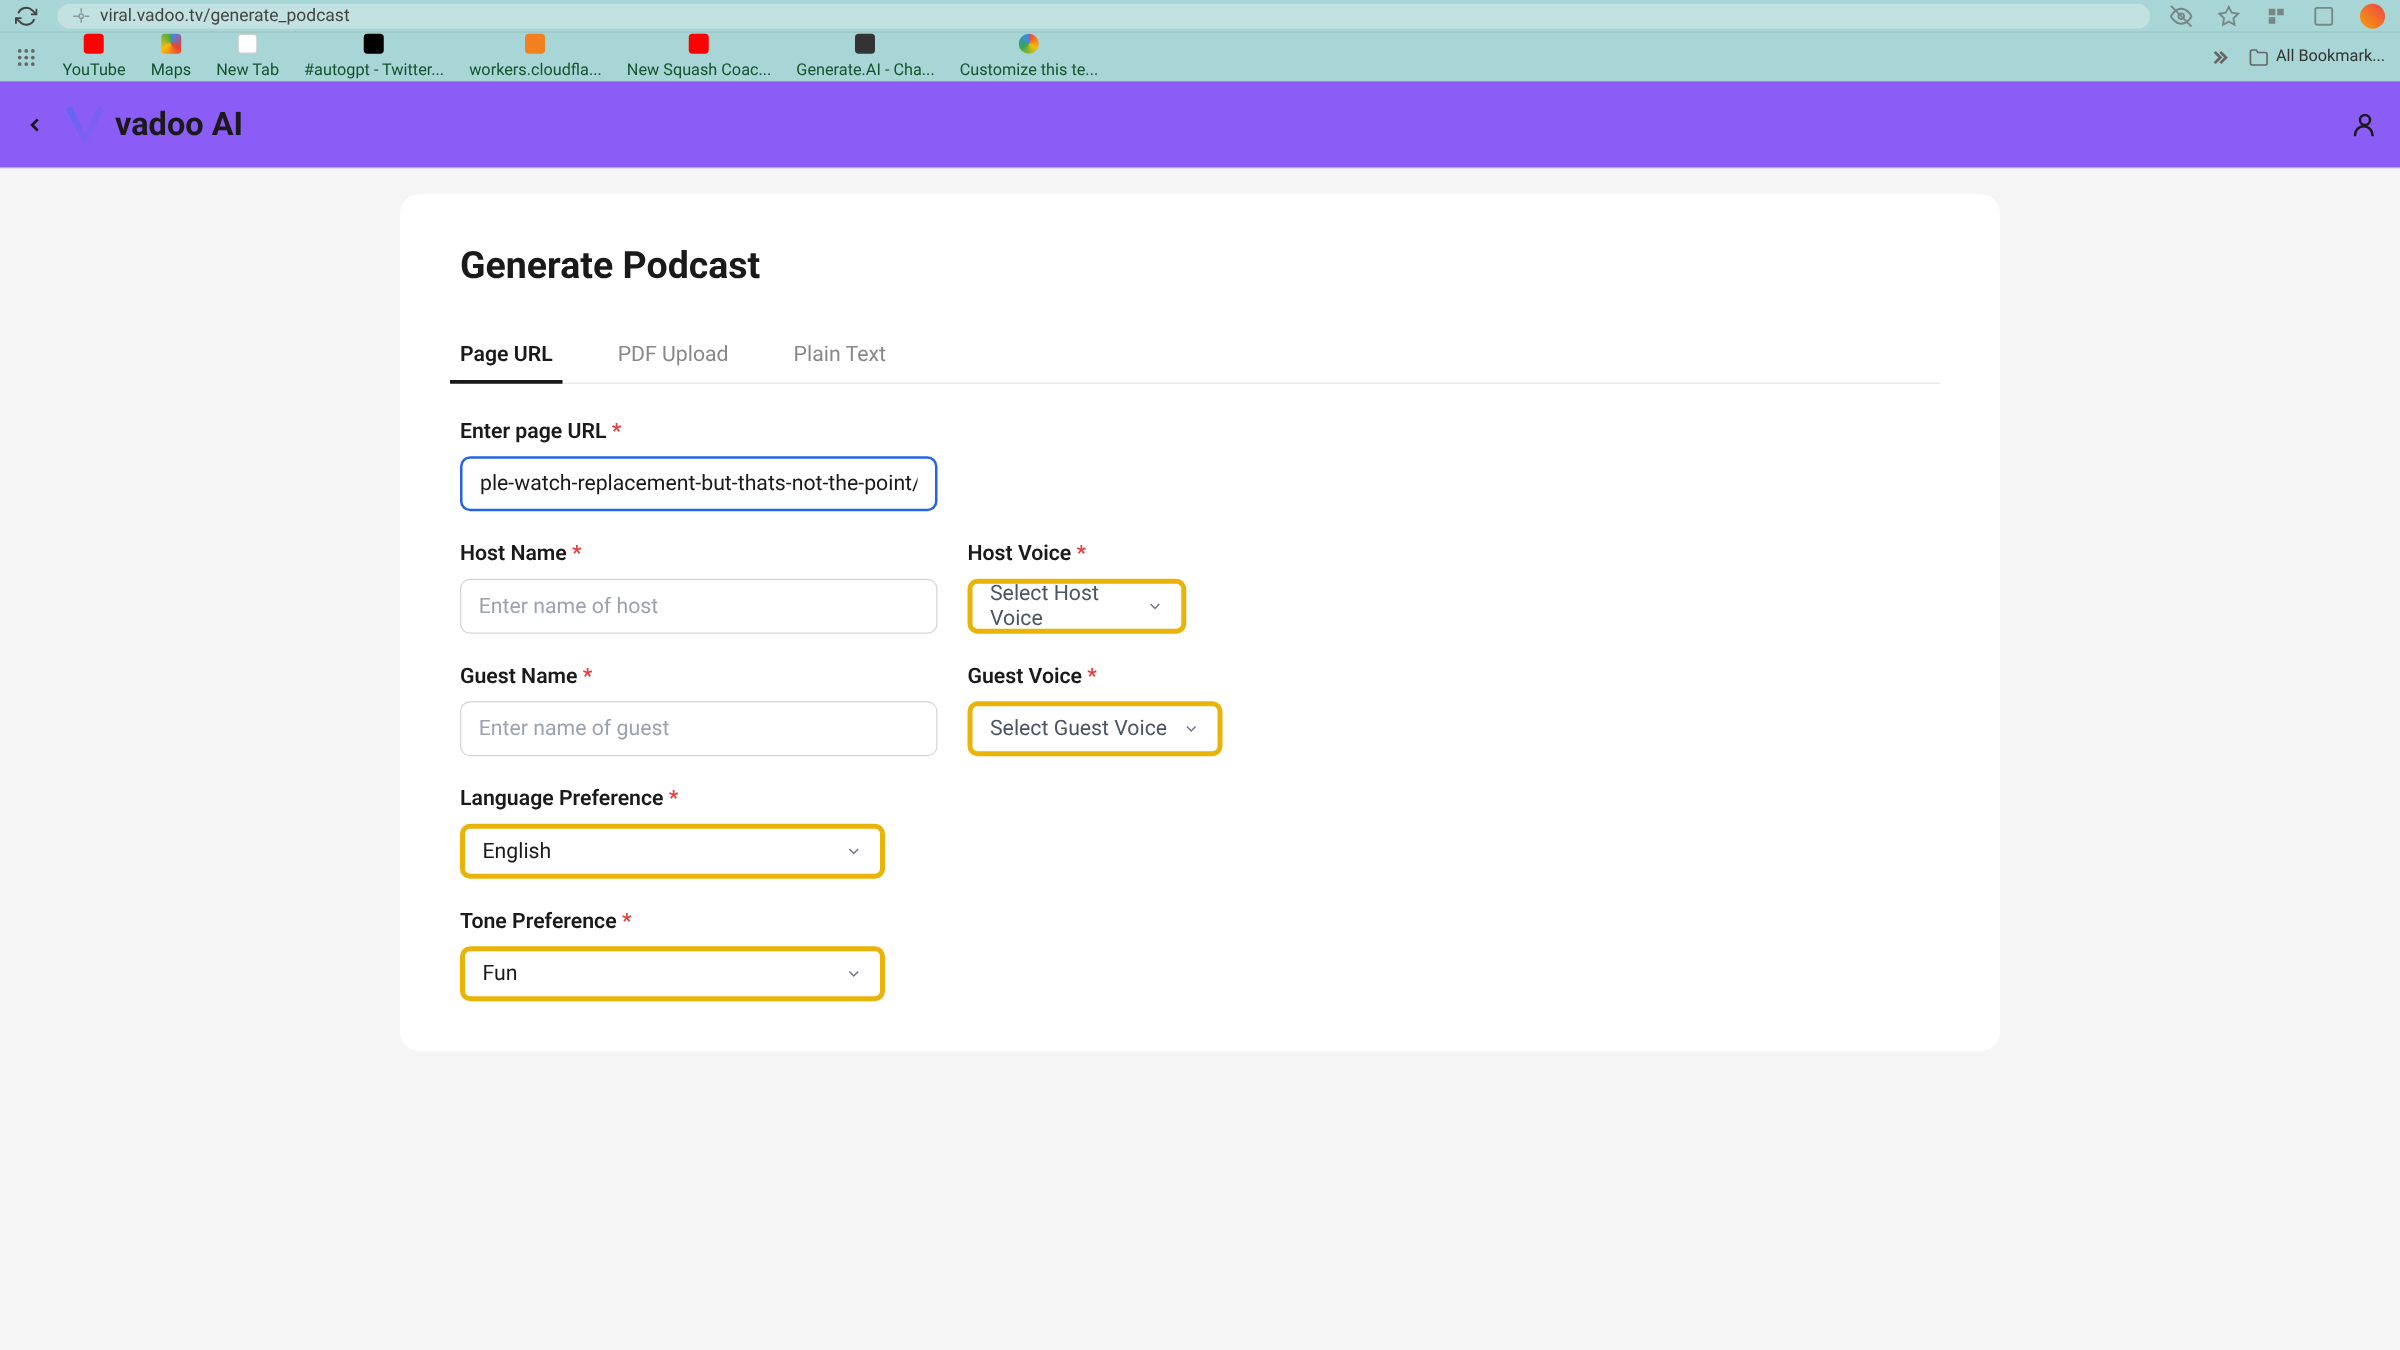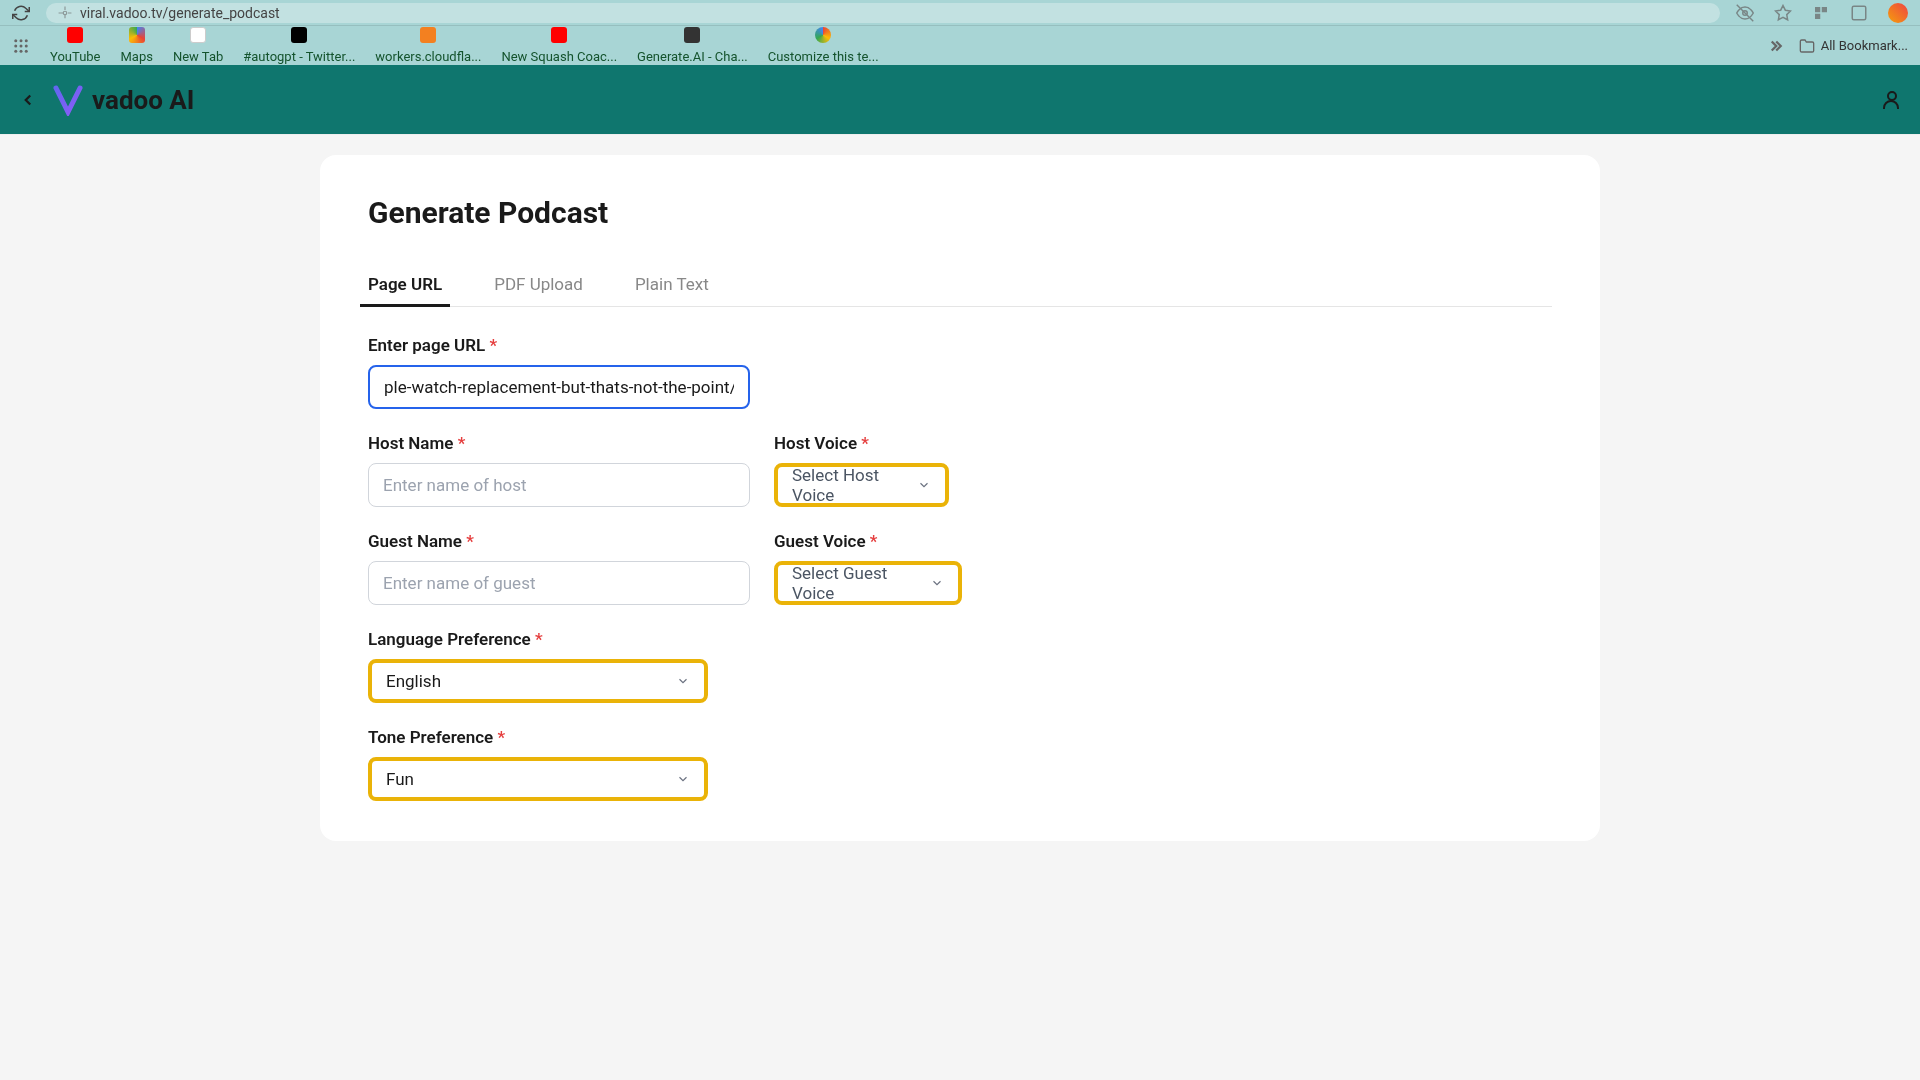--- a/index.html
+++ b/index.html
@@ -20,21 +20,21 @@
     .youtube-icon { background: #ff0000; }
     .maps-icon { background: conic-gradient(#4285f4, #ea4335, #fbbc05, #34a853); }
     .tab-icon { background: #fff; border: 1px solid #ccc; }
     .x-icon { background: #000; }
     .cf-icon { background: #f38020; }
     .cai-icon { background: #333; }
     .chrome-icon { background: conic-gradient(#ea4335, #fbbc05, #34a853, #4285f4); border-radius: 50%; }
     .overflow-icon { margin-left: auto; }
     .all-bookmarks { display: flex; align-items: center; gap: 6px; font-size: 13px; color: #333; margin-left: 12px; }
     
-    .app-header { background: #0f766e; height: 70px; display: flex; align-items: center; padding: 0 16px; border-bottom: 1px solid #eee; }
+    .app-header { background: #8b5cf6; height: 70px; display: flex; align-items: center; padding: 0 16px; border-bottom: 1px solid #eee; }
     .back-btn { width: 24px; height: 24px; display: flex; align-items: center; justify-content: center; cursor: pointer; margin-right: 12px; }
     .logo-section { display: flex; align-items: center; gap: 8px; }
     .logo-v { width: 32px; height: 32px; }
     .logo-text { font-size: 26px; font-weight: 700; color: #1a1a1a; display: flex; align-items: center; gap: 4px; }
     .user-icon { margin-left: auto; width: 24px; height: 24px; }
     
     .main-content { padding: 20px 0; background: #f5f5f5; display: flex; justify-content: center; }
     .card { background: #fff; border-radius: 16px; width: 1280px; padding: 40px 48px; }
     .page-title { font-size: 30px; font-weight: 700; color: #1a1a1a; margin-bottom: 32px; }
     
@@ -51,21 +51,21 @@
     
     .input-field { width: 382px; height: 44px; border: 2px solid #2563eb; border-radius: 8px; padding: 0 14px; font-size: 17px; color: #1a1a1a; outline: none; }
     .input-field.unfocused { border: 1px solid #d1d5db; }
     .input-field::placeholder { color: #9ca3af; }
     
     .select-field { height: 44px; border: 4px solid #eab308; border-radius: 8px; padding: 0 40px 0 14px; font-size: 17px; color: #4b5563; background: #fff; cursor: pointer; display: flex; align-items: center; justify-content: space-between; position: relative; }
     .select-field.filled { color: #1a1a1a; }
     .chevron { position: absolute; right: 14px; width: 14px; height: 14px; }
     
     .select-narrow { width: 175px; }
-    .select-medium { width: 188px; }
+    .select-medium { width: 204px; }
     .select-wide { width: 340px; }
   </style>
 </head>
 <body>
 
 <div class="browser-chrome">
   <div class="browser-controls">
     <svg class="reload-icon" viewBox="0 0 24 24" fill="none" stroke="#444" stroke-width="2">
         <path d="M23 4v6h-6M1 20v-6h6"></path>
         <path d="M3.51 9a9 9 0 0114.85-3.36L23 10M1 14l4.64 4.36A9 9 0 0020.49 15"></path>

